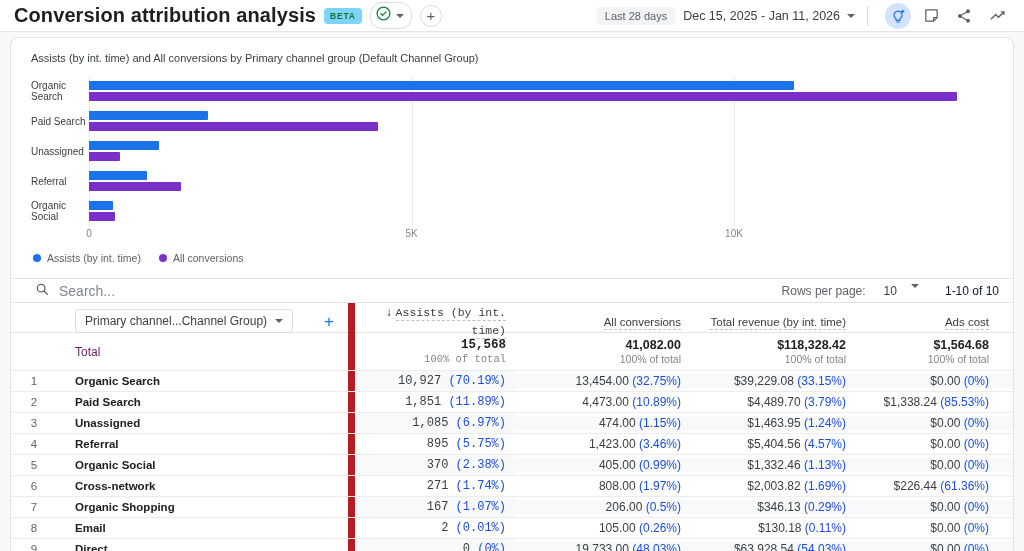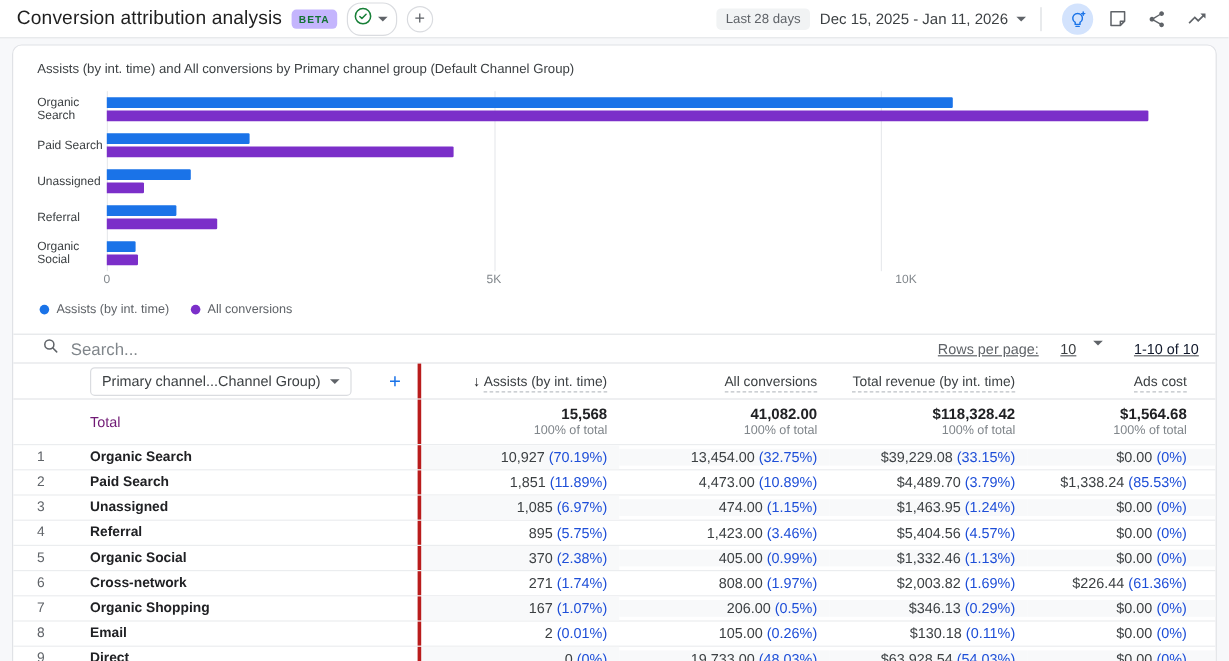--- a/index.html
+++ b/index.html
@@ -1,22 +1,22 @@
 <!DOCTYPE html>
 <html><head>
 <meta charset="utf-8">
 <style>
   * { margin:0; padding:0; box-sizing:border-box; }
   html,body { width:1024px; height:551px; overflow:hidden; }
   body { font-family:"Liberation Sans","DejaVu Sans",sans-serif; background:#f7f8fa; color:#3c4043; }
 
   
   .topbar { height:32px; background:#fff; border-bottom:1px solid #e3e5e8; display:flex; align-items:center; padding:0 14px; }
-  .page-title { font-size:16px; font-weight:400; color:#1f1f1f; letter-spacing:.1px; }
-  .beta-badge { background:#c4b5fd; color:#137333; font-size:8.5px; font-weight:bold; letter-spacing:.8px; border-radius:4px; padding:3px 6px; margin-left:8px; }
+  .page-title { font-size:20px; font-weight:700; color:#1f1f1f; letter-spacing:.1px; }
+  .beta-badge { background:#7dd3fc; color:#137333; font-size:8.5px; font-weight:bold; letter-spacing:.8px; border-radius:4px; padding:3px 6px; margin-left:8px; }
   .status-pill { display:flex; align-items:center; gap:4px; border:1px solid #dadce0; border-radius:12px; padding:2px 7px 2px 4px; margin-left:8px; cursor:pointer; background:#fff; }
   .plus-circle { width:22px; height:22px; border:1px solid #dadce0; border-radius:50%; display:flex; align-items:center; justify-content:center; color:#5f6368; font-size:15px; margin-left:8px; cursor:pointer; background:#fff; }
   .spacer { flex:1; }
   .range-chip { background:#f1f3f4; color:#5f6368; font-size:11px; border-radius:4px; padding:3px 8px; margin-right:8px; cursor:pointer; }
   .date-select { display:flex; align-items:center; gap:7px; font-size:12.5px; color:#3c4043; cursor:pointer; margin-right:10px; }
   .caret-down { width:0; height:0; border-left:4px solid transparent; border-right:4px solid transparent; border-top:4.5px solid #5f6368; display:inline-block; }
   .vdiv { width:1px; height:20px; background:#dadce0; margin:0 10px 0 2px; }
   .icon-btn { width:26px; height:26px; display:flex; align-items:center; justify-content:center; margin-left:7px; cursor:pointer; border-radius:50%; }
   .icon-btn.insights { background:#d3e3fd; }
   .icon-btn svg { display:block; }
@@ -40,29 +40,29 @@
   .tick { position:absolute; transform:translateX(-50%); font-size:10px; color:#80868b; }
   .legend { display:flex; gap:18px; margin:10px 0 0 2px; padding-bottom:14px; }
   .legend-item { display:flex; align-items:center; gap:6px; font-size:10.5px; color:#5f6368; }
   .legend-dot { width:8px; height:8px; border-radius:50%; }
 
   
   .toolbar { border-top:1px solid #e3e5e8; border-bottom:1px solid #e3e5e8; height:25px; display:flex; align-items:center; padding:0 14px 0 24px; }
   .search-wrap { display:flex; align-items:center; gap:10px; flex:1; }
   .search-input { border:none; outline:none; font-size:14px; color:#0f766e; width:300px; font-family:inherit; }
   .search-input::placeholder { color:#80868b; }
-  .rows-controls { display:flex; align-items:flex-start; font-size:12px; color:#5f6368; gap:0;text-decoration:underline; }
+  .rows-controls { display:flex; align-items:flex-start; font-size:12px; color:#5f6368; gap:0; }
   .rpp-value { color:#3c4043; margin-left:18px; margin-right:14px; }
   .pagination { color:#0f172a; margin-left:26px; }
 
   
   .trow { display:grid; grid-template-columns:46px 291px 168px 175px 165px 1fr; align-items:center; }
   .cell-metric { text-align:right; padding-right:10px; }
   .cell-metric.last { padding-right:24px; }
-  .col-divider { border-left:3px solid #b91c1c; align-self:stretch; display:flex; flex-direction:column; justify-content:center; }
+  .col-divider { border-left:7px solid #b91c1c; align-self:stretch; display:flex; flex-direction:column; justify-content:center;font-family:Liberation Mono, monospace; }
   .thead { height:30px; border-bottom:1px solid #e3e5e8; }
   .thead .hlabel { font-size:11.5px; color:#3c4043; border-bottom:1px dashed #bdc1c6; padding-bottom:1px; }
   .sort-arrow { font-size:12px; color:#202124; margin-right:3px; border:none; }
   .dim-cell { display:flex; align-items:center; justify-content:space-between; padding-left:18px; padding-right:14px; }
   .dim-chip { display:flex; align-items:center; gap:8px; border:1px solid #dadce0; border-radius:4px; padding:4px 9px; font-size:12px; color:#3c4043; cursor:pointer; background:#fff; }
   .add-metric { color:#1a73e8; font-size:17px; font-weight:400; cursor:pointer; line-height:1; }
   .total-row { height:37px; }
   .total-label { padding-left:18px; font-size:12px; color:#701a75; }
   .tval { font-size:12.5px; font-weight:bold; color:#202124; line-height:1.3; }
   .tshare { font-size:10.5px; color:#80868b; line-height:1.2; }
@@ -175,21 +175,21 @@
             <div class="clabel">Organic Social</div>
             <div class="cbars">
               <div class="bar" style="width: 23.865px; background: rgb(26, 115, 232);"></div>
               <div class="bar" style="width: 26.1225px; background: rgb(123, 47, 201);"></div>
             </div>
           </div>
         </div>
       <div class="chart-axis" id="chart-axis">
           <span class="tick" style="left: 0px;">0</span>
           <span class="tick" style="left: 322.5px;">5K</span>
-          <span class="tick" style="left: 666px; text-align: right;">10K</span>
+          <span class="tick" style="left: 645px; text-align: right;">10K</span>
         </div>
     </div>
     <div class="legend" id="chart-legend">
         <div class="legend-item">
           <span class="legend-dot" style="background: rgb(26, 115, 232);"></span>
           <span>Assists (by int. time)</span>
         </div>
         <div class="legend-item">
           <span class="legend-dot" style="background: rgb(123, 47, 201);"></span>
           <span>All conversions</span>

